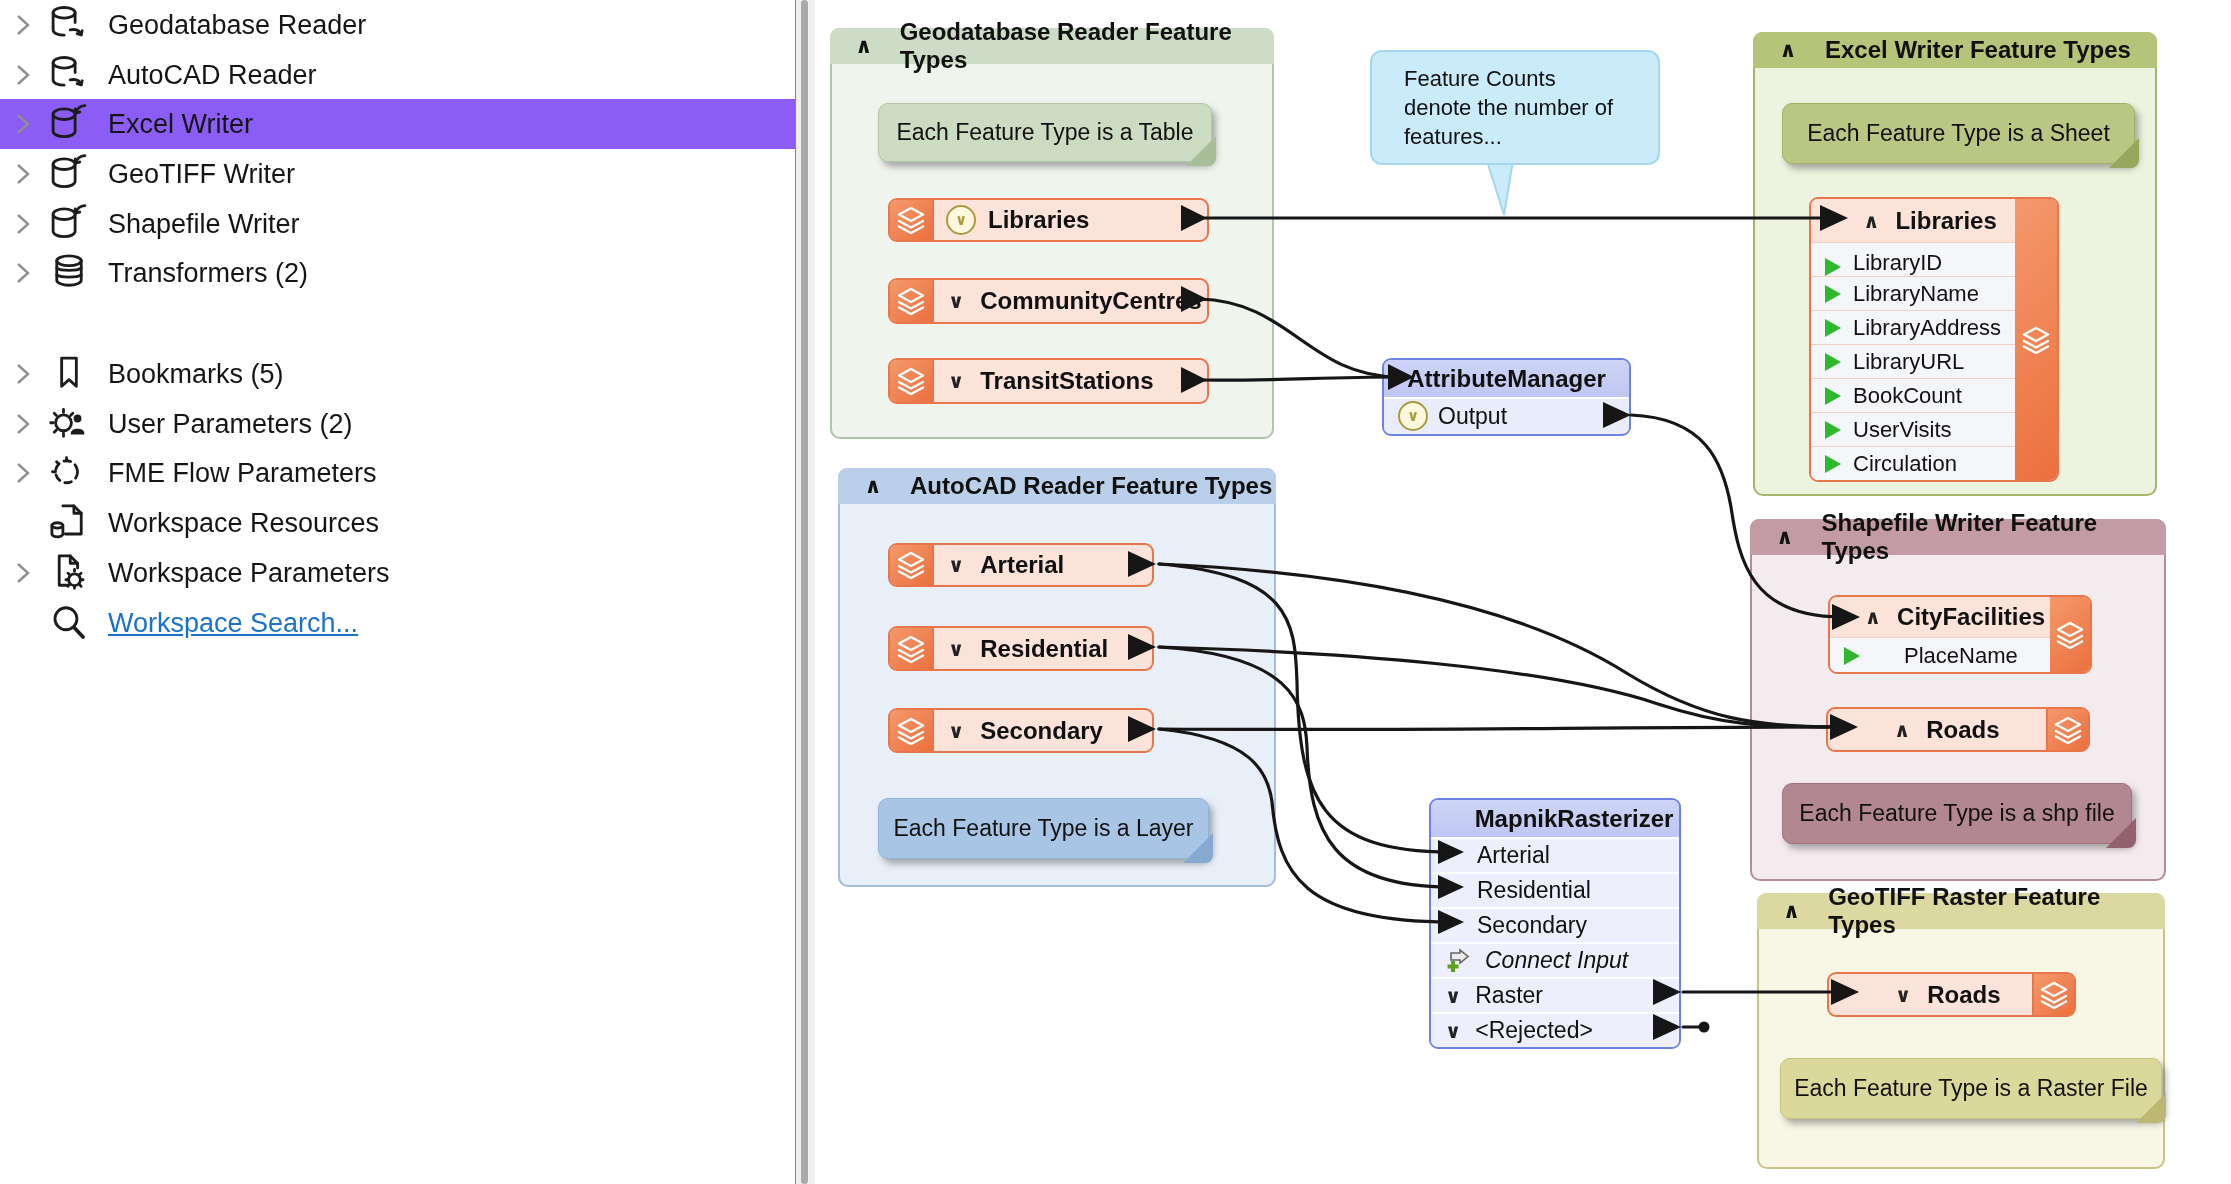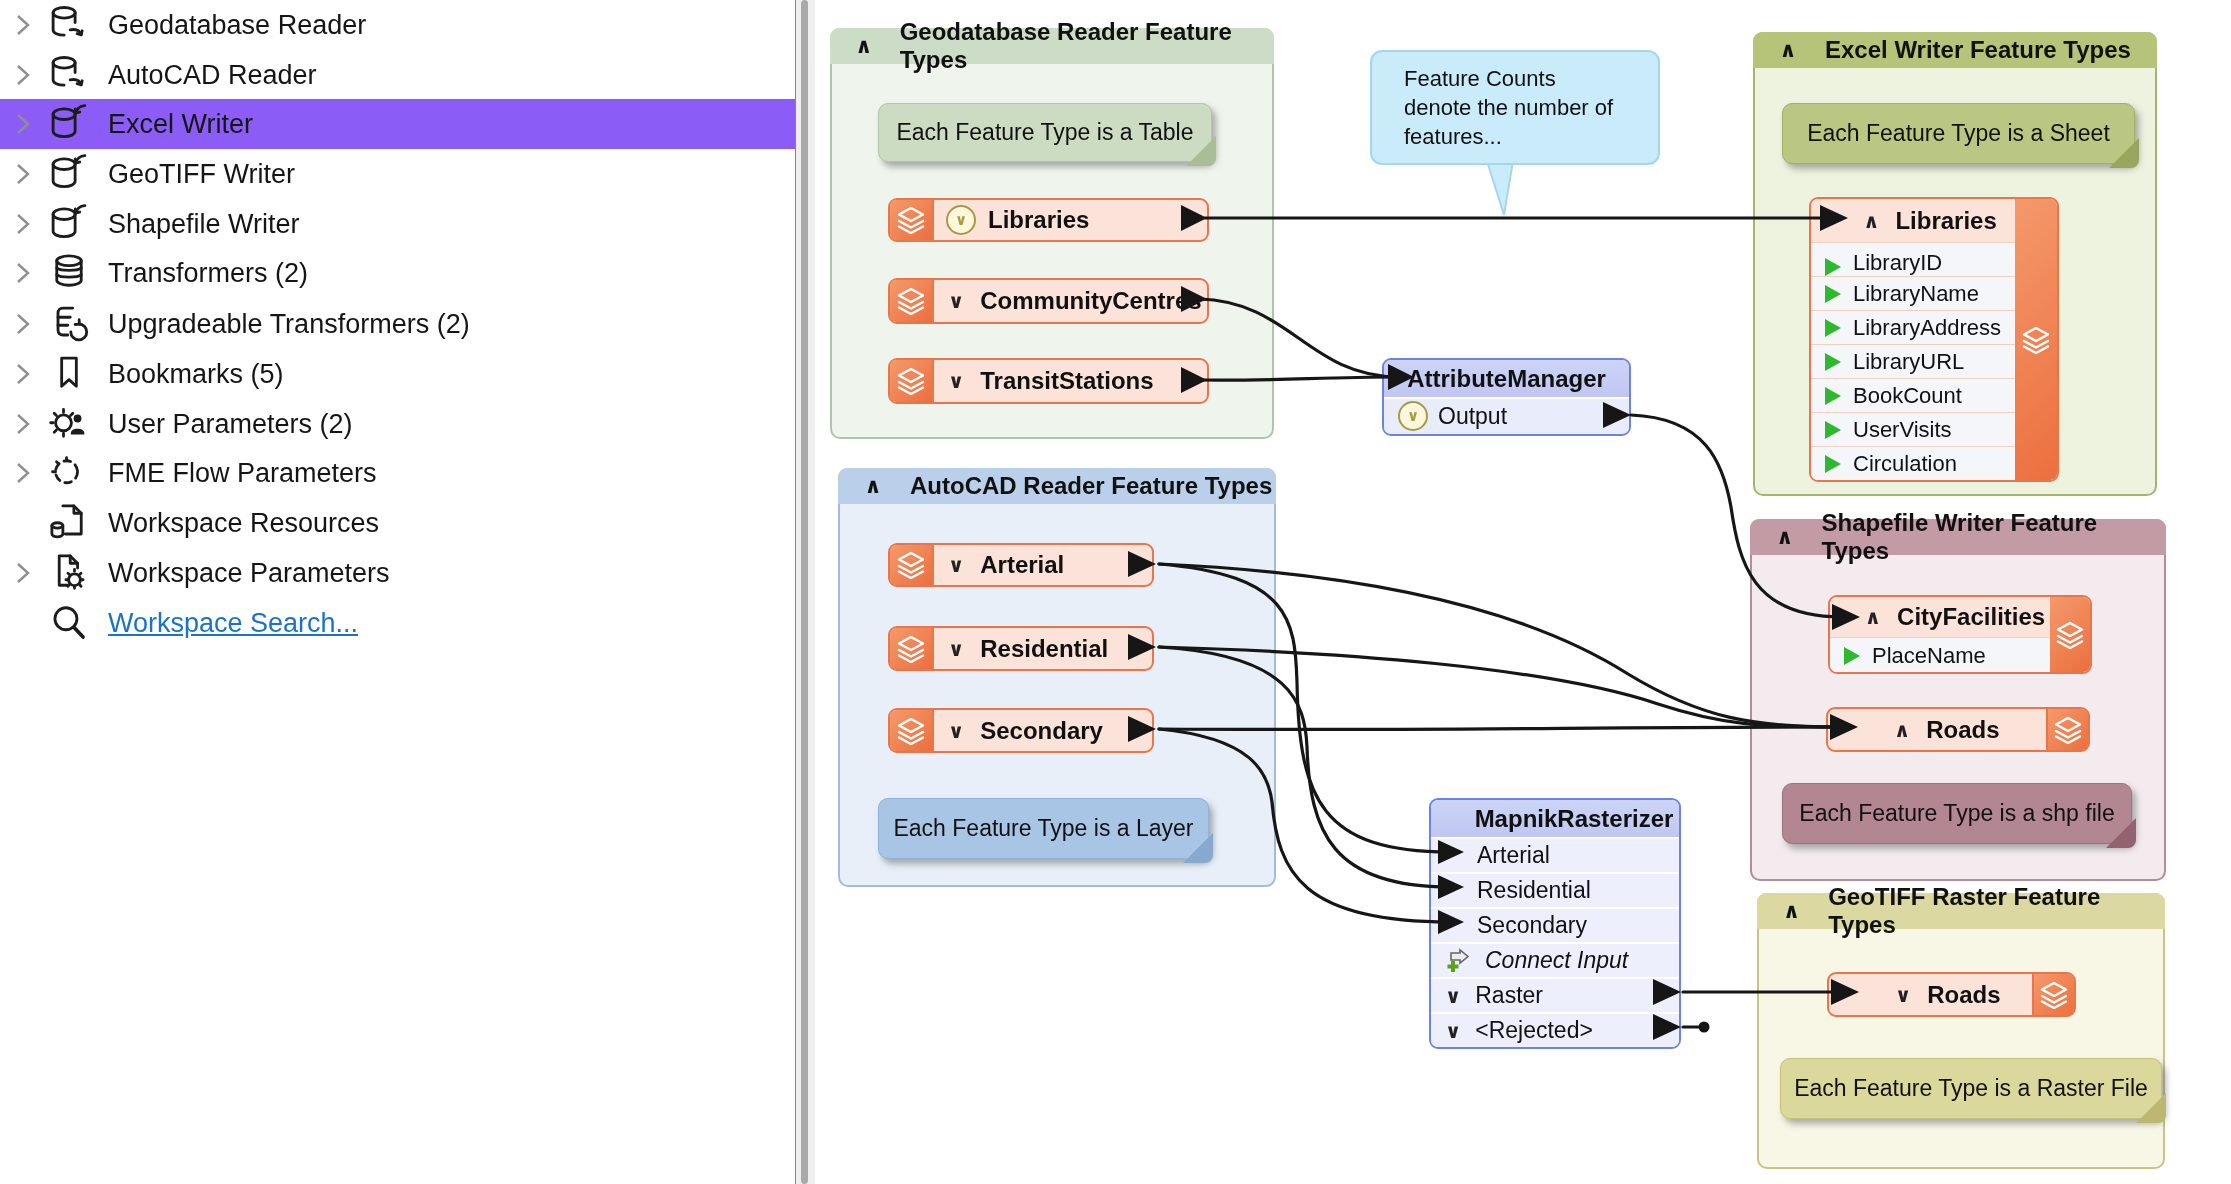--- a/index.html
+++ b/index.html
@@ -167,36 +167,20 @@
       <span class="sicon">
           <svg viewBox="0 0 36 36">
             <ellipse cx="18" cy="8" rx="10" ry="4"></ellipse>
             <path d="M8,8 v16 c0,2.2 4.5,4 10,4 s10,-1.8 10,-4 V8"></path>
             <path d="M8,14 c3,2.4 17,2.4 20,0 M8,19.5 c3,2.4 17,2.4 20,0"></path>
           </svg>
         </span>
       <span class="slabel">Transformers (2)</span>
     </div>
 
-    <div class="srow" style="top:299px">
-      <span class="chev">
-          <svg width="20" height="26" viewBox="0 0 20 26">
-            <polyline points="5,4 15,13 5,22" fill="none" stroke="#8f8f8f" stroke-width="2.4"></polyline>
-          </svg>
-        </span>
-      <span class="sicon">
-          <svg viewBox="0 0 36 36">
-            <path d="M21,5 h-8 c-2.4,0 -4,1.6 -4,4 v14 c0,2.4 1.6,4 4,4 h4"></path>
-            <path d="M9,12.5 h10 M9,19 h8"></path>
-            <path d="M19.5,24.5 a6.5,6.5 0 1 0 6.5,-6.5"></path>
-            <path d="M26.3,14.5 l0.2,3.6 -3.5,0.3"></path>
-          </svg>
-        </span>
-      <span class="slabel">Upgradeable Transformers (2)</span>
-    </div>
 
     <div class="srow" style="top:349px">
       <span class="chev">
           <svg width="20" height="26" viewBox="0 0 20 26">
             <polyline points="5,4 15,13 5,22" fill="none" stroke="#8f8f8f" stroke-width="2.4"></polyline>
           </svg>
         </span>
       <span class="sicon">
           <svg viewBox="0 0 36 36">
             <path d="M12,5 h12 v23 l-6,-5.4 -6,5.4 z"></path>
@@ -488,21 +472,21 @@
       <div class="ghead" style="background:#c39ba4;">
         <span class="gcaret">∧</span>
         <span>Shapefile Writer Feature Types</span>
       </div>
     </div>
     <div class="wnode" style="left:1828px;top:595px;width:260px;height:75px;">
       <div class="whead" style="height:40px;width:220px;">
         <span class="nchev" style="margin-left:30px;">∧</span>
         <span>CityFacilities</span>
       </div>
-      <div class="wrow" style="height:35px;width:206px;">
+      <div class="wrow" style="height:35px;width:206px;gap:32px;">
           <span class="gtri"></span>
           <span>PlaceName</span>
         </div>
       <div class="wbar" style="width:40px;">
           <svg viewBox="0 0 30 28">
             <path d="M15,2 L27,8.5 L15,15 L3,8.5 Z"></path>
             <path d="M3,15 L15,21.5 L27,15"></path>
             <path d="M3,20.5 L15,27 L27,20.5"></path>
           </svg>
         </div>

